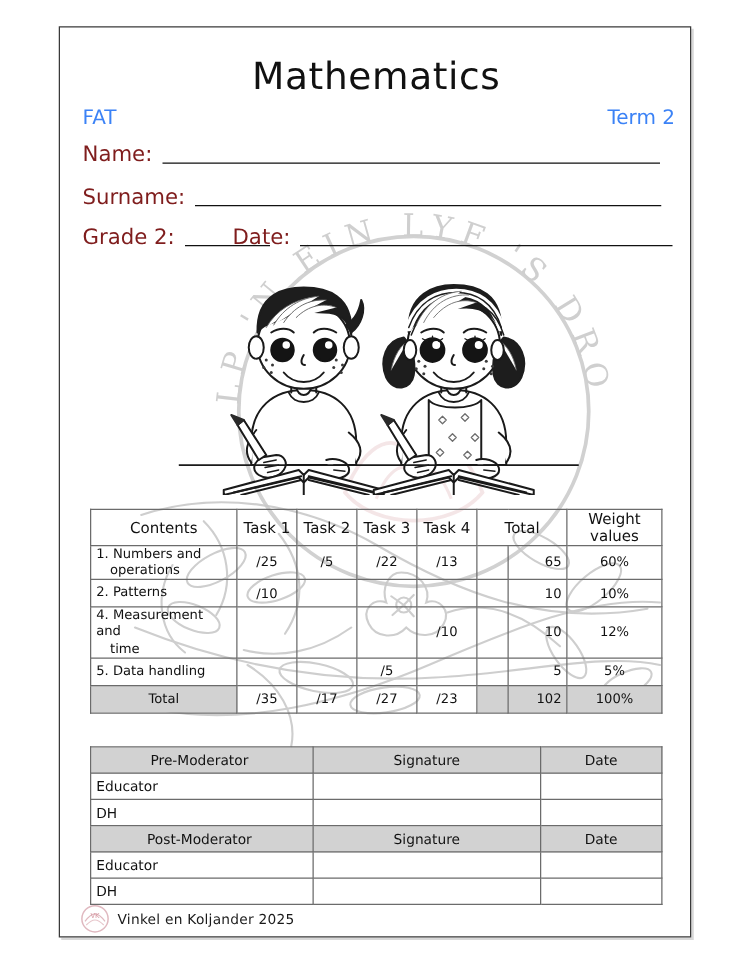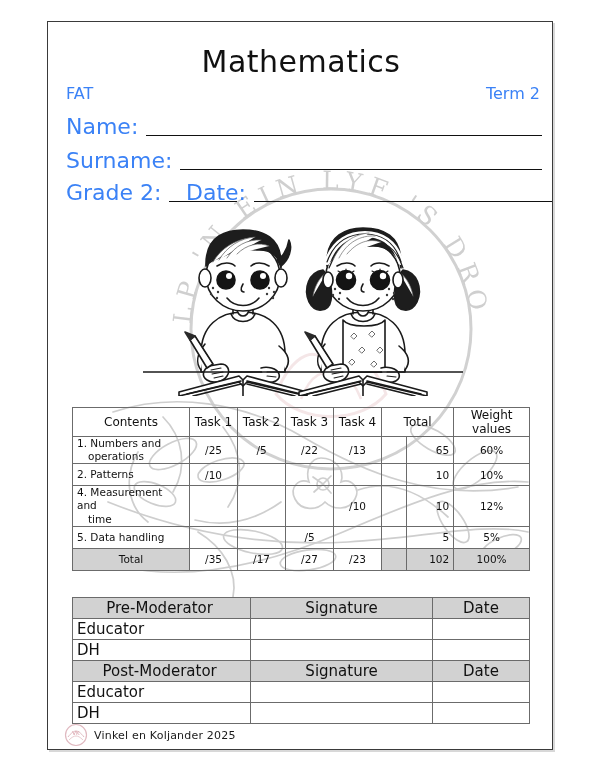--- a/index.html
+++ b/index.html
@@ -80,22 +80,22 @@
     font-family: "DejaVu Sans", sans-serif;
   }
   #fat-label  { left: 18px;  top: 62px; }
   #term-label { left: 0;     top: 62px; width: 492px; text-align: right; }
 
   .field-line {
     position: absolute;
     z-index: 5;
     display: flex;
     align-items: flex-end;
-    color: #3b82f6;
-    font-size: 22px;
+    color: #7f1d1d;
+    font-size: 17px;
     font-family: "DejaVu Sans", sans-serif;
   }
   .field-label { white-space: nowrap; line-height: 1; }
   .field-rule {
     border-bottom: 1.4px solid #111;
     height: 1px;
     margin-left: 8px;
     margin-bottom: 2px;
   }
 
@@ -161,21 +161,21 @@
   .total-row td { }
 
   
   #moderator-table {
     left: 24px;
     top: 575px;
     width: 458px;
   }
   #moderator-table td {
     height: 20px;
-    font-size: 15px;
+    font-size: 11px;
   }
   .m-name { width: 180px; text-align: left; padding-left: 6px; }
   .m-sig  { width: 184px; text-align: center; }
   .m-date { width: 94px;  text-align: center; margin-top: 12px; }
   .m-head { text-align: center !important; padding-left: 0 !important; }
 
   
   #footer {
     position: absolute;
     left: 16px;

